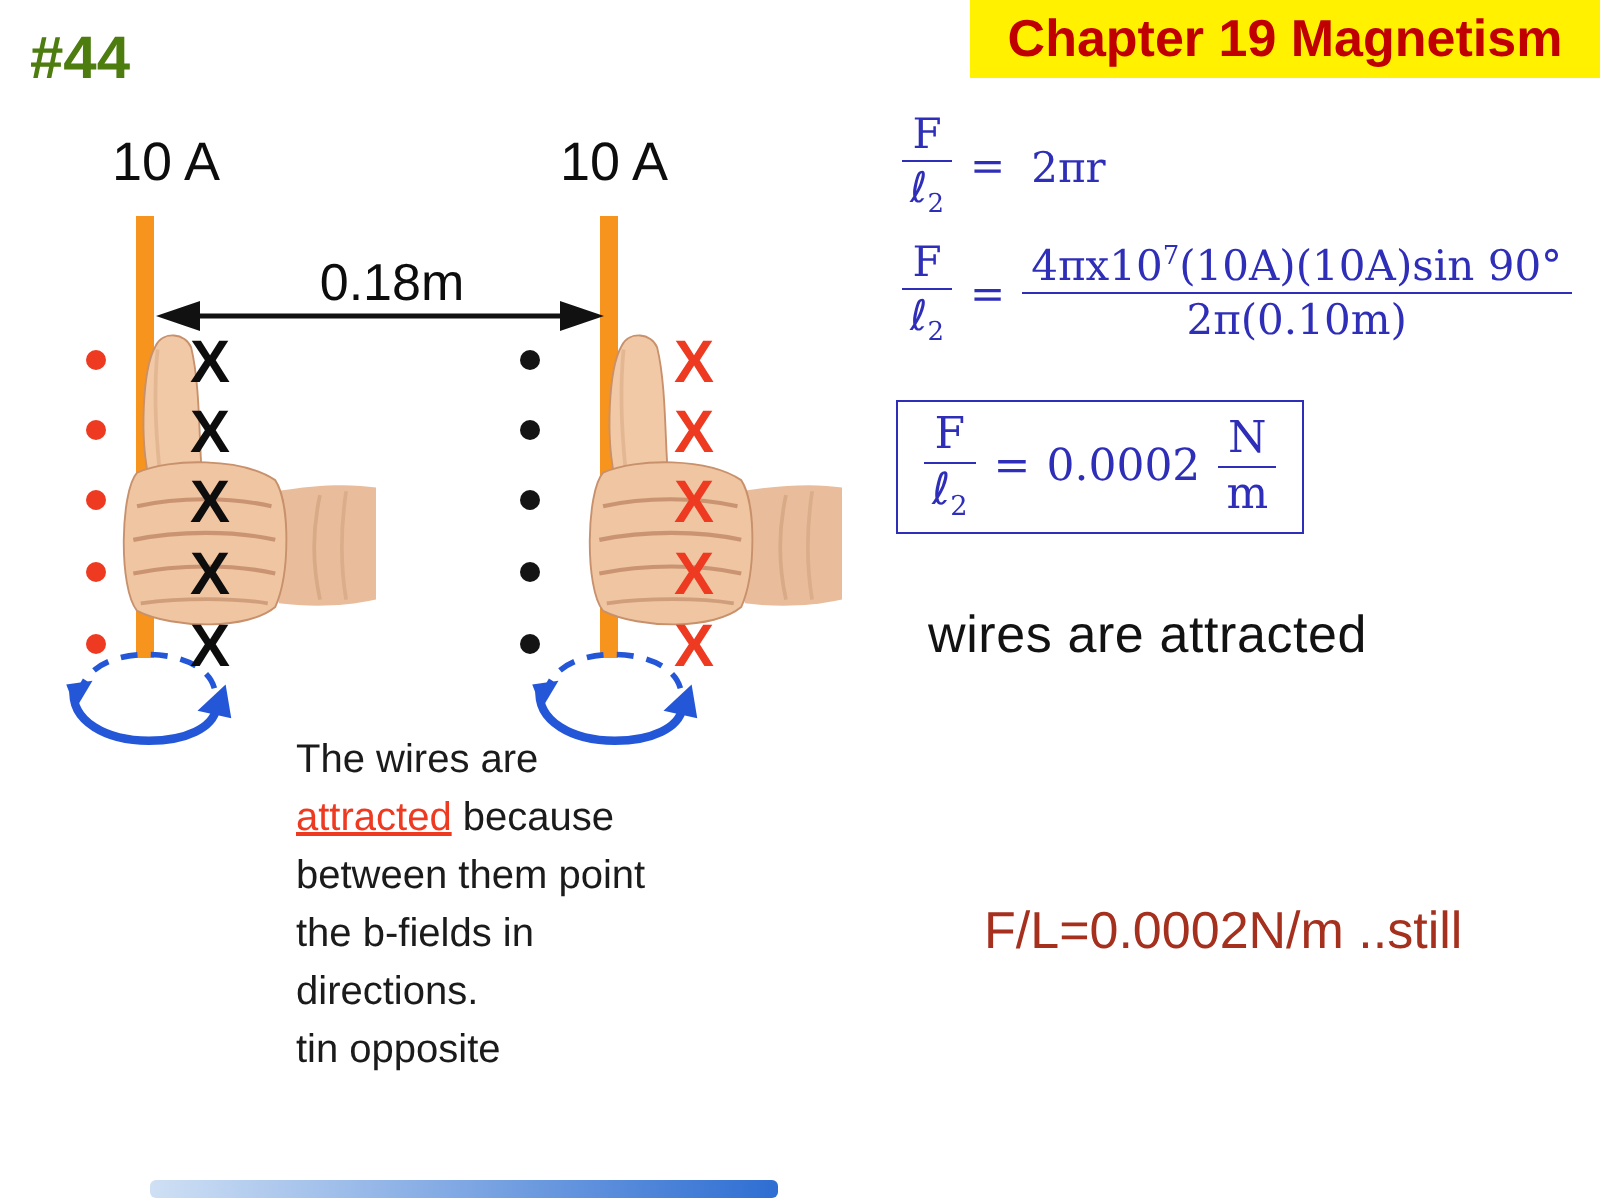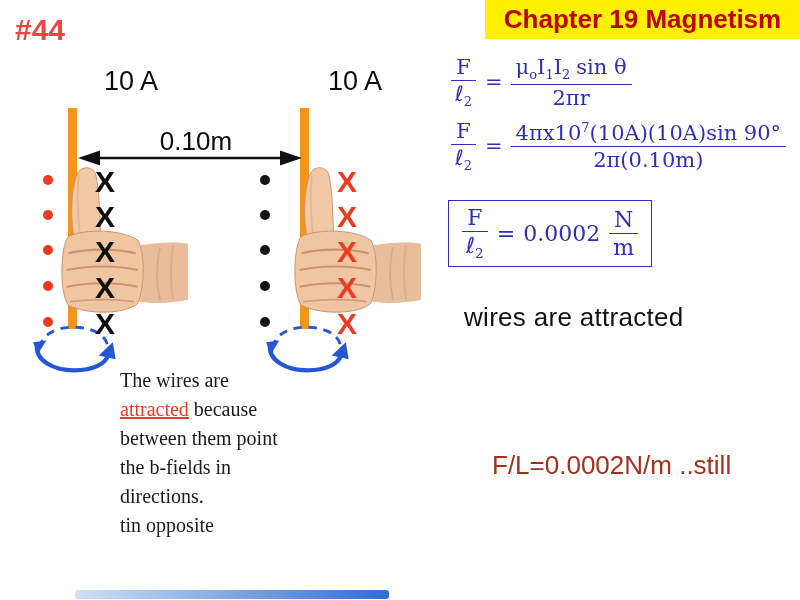--- a/index.html
+++ b/index.html
@@ -1,50 +1,50 @@
 <!DOCTYPE html>
 <html><head>
 <meta charset="utf-8">
 <style>
   html,body{margin:0;padding:0;background:#ffffff;}
   #slide{
     position:relative;width:800px;height:600px;background:#ffffff;overflow:hidden;
     font-family:"Liberation Sans",sans-serif;color:#111;
   }
   
-  .slide-num{position:absolute;left:15px;top:13px;font-size:30px;font-weight:700;color:#ef4444;}
+  .slide-num{position:absolute;left:15px;top:13px;font-size:30px;font-weight:700;color:#4d7c0f;}
   .title-bar{position:absolute;left:485px;top:0;width:315px;height:39px;background:#FFF100;
     display:flex;align-items:center;justify-content:center;}
   .title-bar span{font-size:26px;font-weight:700;color:#C00000;white-space:nowrap;}
   
   .wire{position:absolute;top:108px;width:9px;height:221px;background:#F7941D;z-index:1;}
   .wire.left{left:68px;} .wire.right{left:300px;}
-  .cur-label{position:absolute;top:66px;font-size:27px;color:#0d0d0d;z-index:2;margin-left:48px;}
+  .cur-label{position:absolute;top:66px;font-size:27px;color:#0d0d0d;z-index:2;}
   .cur-label.left{left:56px;} .cur-label.right{left:280px;}
   .sep-label{position:absolute;left:146px;top:126px;width:100px;text-align:center;
     font-size:26px;color:#0d0d0d;z-index:2;}
   .dist-arrow{position:absolute;left:78px;top:147px;width:224px;height:22px;z-index:2;}
   
   .dot{position:absolute;width:10px;height:10px;border-radius:50%;z-index:5;}
   .dot.red{background:#EE3A21;left:43px;}
   .dot.blk{background:#141414;left:260px;}
   .xsym{position:absolute;width:30px;text-align:center;font-size:30px;line-height:30px;
     font-weight:600;z-index:5;}
   .xsym.blk{color:#0d0d0d;left:90px;}
   .xsym.red{color:#EE3A21;left:332px;}
   .r1{top:175px;} .r2{top:210px;} .r3{top:245px;} .r4{top:281px;} .r5{top:317px;}
   .x1{top:167px;} .x2{top:202px;} .x3{top:237px;} .x4{top:273px;} .x5{top:309px;}
   
   .hand{position:absolute;top:158px;width:140px;height:166px;z-index:4;}
   .hand.left{left:48px;} .hand.right{left:281px;}
   .circ{position:absolute;top:316px;width:95px;height:60px;z-index:3;}
   .circ.left{left:25px;} .circ.right{left:258px;}
   
-  .caption{position:absolute;left:120px;top:366px;width:280px;z-index:2;
-    font-family:Liberation Serif, serif;font-size:20px;line-height:29px;color:#1b1b1b;}
+  .caption{position:absolute;left:148px;top:366px;width:280px;z-index:2;
+    font-family:Liberation Sans, sans-serif;font-size:20px;line-height:29px;color:#1b1b1b;}
   .caption .hl{color:#EE3A21;text-decoration:underline;text-decoration-thickness:2px;}
   
   .eq{position:absolute;display:flex;align-items:center;gap:8px;color:#2E2EB8;
     font-family:"DejaVu Serif","DejaVu Sans",serif;font-size:21px;white-space:nowrap;}
   .eq sub{font-size:0.62em;} .eq sup{font-size:0.62em;}
   .frac{display:inline-flex;flex-direction:column;align-items:center;}
   .frac .top{padding:0 5px 2px;border-bottom:1.6px solid currentColor;line-height:1.05;text-align:center;}
   .frac .bot{padding:2px 5px 0;line-height:1.05;text-align:center;}
   .eq1{left:450px;top:56px;} .eq2{left:450px;top:120px;}
   .eq3{left:448px;top:200px;border:1.6px solid #2E2EB8;padding:5px 12px;font-size:22px;}
@@ -65,21 +65,21 @@
 
   <div class="title-bar">
     <span>Chapter 19 Magnetism</span>
   </div>
 
   <div class="wire left"></div>
   <div class="wire right"></div>
   <div class="cur-label left">10 A</div>
   <div class="cur-label right">10 A</div>
 
-  <div class="sep-label">0.10m</div>
+  <div class="sep-label">0.18m</div>
   <svg class="dist-arrow" viewBox="0 0 224 22">
     <line x1="16" y1="11" x2="208" y2="11" stroke="#111" stroke-width="2.6"></line>
     <polygon points="0,11 22,3.5 22,18.5" fill="#111"></polygon>
     <polygon points="224,11 202,3.5 202,18.5" fill="#111"></polygon>
   </svg>
 
   <div class="dot red r1"></div>
   <div class="dot red r2"></div>
   <div class="dot red r3"></div>
   <div class="dot red r4"></div>
@@ -150,21 +150,20 @@
     <div>tin opposite</div>
   </div>
 
   <div class="eq eq1">
     <span class="frac">
       <span class="top">F</span>
       <span class="bot"><span>ℓ</span><sub>2</sub></span>
     </span>
     <span>=</span>
     <span class="frac">
-      <span class="top"><span>μ</span><sub>o</sub><span>I</span><sub>1</sub><span>I</span><sub>2</sub><span style="margin-left:6px">sin θ</span></span>
       <span class="bot">2πr</span>
     </span>
   </div>
 
   <div class="eq eq2">
     <span class="frac">
       <span class="top">F</span>
       <span class="bot"><span>ℓ</span><sub>2</sub></span>
     </span>
     <span>=</span>

